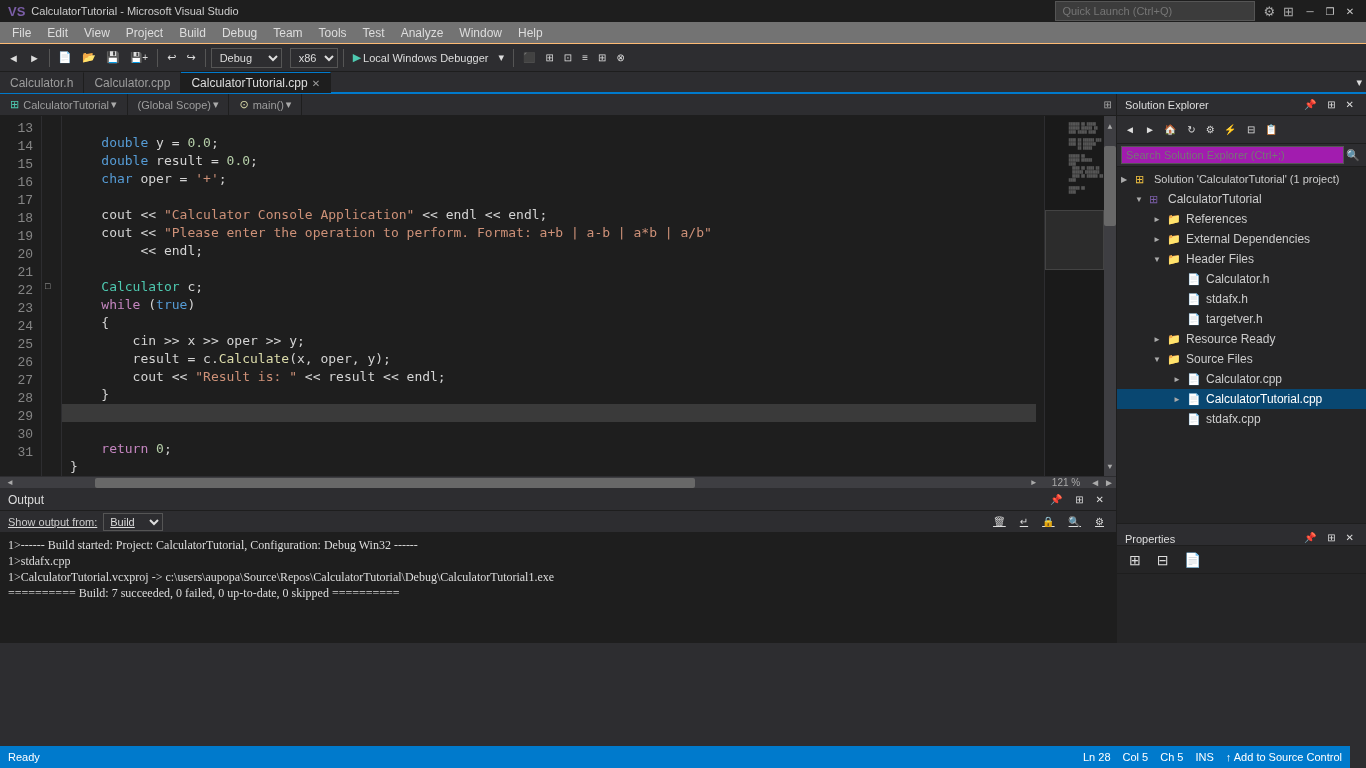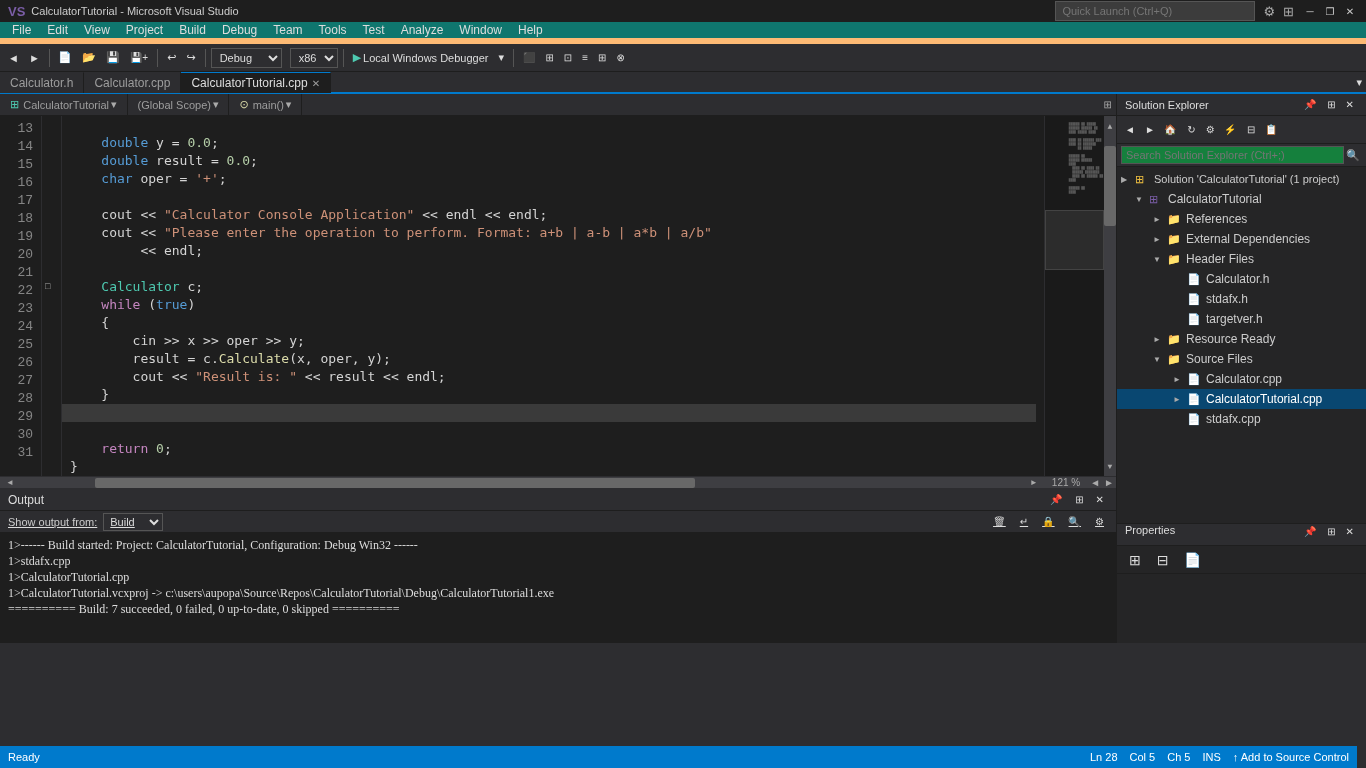--- a/index.html
+++ b/index.html
@@ -5,21 +5,21 @@
     * { margin: 0; padding: 0; box-sizing: border-box; }
     body { font-family: 'Segoe UI', sans-serif; font-size: 12px; background: #2d2d30; color: #ddd; width: 1366px; height: 768px; overflow: hidden; }
 
     
     #titlebar { background: #1e1e1e; height: 22px; display: flex; align-items: center; justify-content: space-between; padding: 0 8px; color: #ccc; font-size: 11px; }
     #titlebar .left { display: flex; align-items: center; gap: 6px; }
     #titlebar .right { display: flex; align-items: center; gap: 4px; }
     .titlebar-btn { width: 16px; height: 16px; cursor: pointer; display: flex; align-items: center; justify-content: center; font-size: 10px; color: #ccc; }
 
     
-    #menubar { background: #0f766e; height: 22px; display: flex; align-items: center; padding: 0 4px; border-bottom: 6px solid #fdba74; }
+    #menubar { background: #737373; height: 22px; display: flex; align-items: center; padding: 0 4px; border-bottom: 1px solid #fdba74; }
     .menu-item { padding: 2px 8px; cursor: pointer; font-size: 12px; color: #ddd; }
 
     
     #toolbar { background: #2d2d30; height: 28px; display: flex; align-items: center; padding: 0 4px; gap: 2px; border-bottom: 1px solid #1e1e1e; }
     .toolbar-btn { padding: 2px 4px; cursor: pointer; color: #ddd; font-size: 11px; display: flex; align-items: center; gap: 2px; }
     .toolbar-separator { width: 1px; height: 18px; background: #555; margin: 0 3px; }
     .toolbar-dropdown { background: #2d2d30; border: 1px solid #555; color: #ddd; font-size: 11px; padding: 1px 4px; height: 20px; cursor: pointer; }
 
     
     #tabs { background: #2d2d30; height: 22px; display: flex; align-items: flex-end; border-bottom: 1px solid #007acc; overflow: hidden; }
@@ -50,25 +50,25 @@
     #se-toolbar { background: #2d2d30; height: 22px; display: flex; align-items: center; padding: 0 4px; gap: 2px; border-bottom: 1px solid #1e1e1e; }
     #se-search { background: #3c3c3c; border: 1px solid #555; color: #ddd; font-size: 11px; height: 18px; width: 140px; padding: 0 4px; }
     #se-tree { flex: 1; overflow: auto; padding: 2px 0; }
     .tree-item { display: flex; align-items: center; height: 20px; padding-left: 4px; cursor: pointer; font-size: 12px; color: #ccc; }
     .tree-item.selected { background: #094771; color: #fff; }
     .tree-item .arrow { width: 14px; font-size: 8px; color: #aaa; }
     .tree-item .icon { width: 16px; font-size: 11px; margin-right: 3px; }
 
     
     #properties { height: 120px; background: #252526; border-top: 1px solid #1e1e1e; display: flex; flex-direction: column; }
-    #prop-header { background: #2d2d30; height: 22px; display: flex; align-items: flex-start; justify-content: space-between; padding: 0 8px; border-bottom: 1px solid #1e1e1e; font-size: 11px; color: #ddd; }
+    #prop-header { background: #2d2d30; height: 22px; display: flex; align-items: flex-end; justify-content: space-between; padding: 0 8px; border-bottom: 1px solid #1e1e1e; font-size: 11px; color: #ddd; }
     #prop-toolbar { height: 28px; display: flex; align-items: center; padding: 0 8px; gap: 6px; }
 
     
-    #statusbar { height: 22px; background: #007acc; display: flex; align-items: center; justify-content: space-between; padding: 0 8px; font-size: 11px; color: #fff; position: absolute; bottom: 0; left: 0; right: 9px; }
+    #statusbar { height: 22px; background: #007acc; display: flex; align-items: center; justify-content: space-between; padding: 0 8px; font-size: 11px; color: #fff; position: absolute; bottom: 0; left: 0; right: 16px; }
     #statusbar .left { display: flex; align-items: center; gap: 12px; }
     #statusbar .right { display: flex; align-items: center; gap: 12px; }
 
     
     #output-panel { height: 155px; background: #1e1e1e; border-top: 1px solid #2d2d30; display: flex; flex-direction: column; }
     #output-header { background: #2d2d30; height: 22px; display: flex; align-items: center; justify-content: space-between; padding: 0 8px; border-bottom: 1px solid #1e1e1e; }
     #output-toolbar { height: 22px; display: flex; align-items: center; padding: 0 4px; gap: 4px; }
     #output-content { flex: 1; padding: 4px 8px; font-family: 'Consolas', monospace; font-size: 12px; color: #ddd; overflow: auto; line-height: 16px; }
     .output-line { display: block; }
 
@@ -309,21 +309,20 @@
         <div style="flex:1;"></div>
         <div class="toolbar-btn" style="font-size:10px;">🗑</div>
         <div class="toolbar-btn" style="font-size:10px;">↵</div>
         <div class="toolbar-btn" style="font-size:10px;">🔒</div>
         <div class="toolbar-btn" style="font-size:10px;">🔍</div>
         <div class="toolbar-btn" style="font-size:10px;">⚙</div>
       </div>
       <div id="output-content" style="flex:1; padding:4px 8px; font-family:Liberation Serif, serif; font-size:12px; color:#ddd; overflow:auto; line-height:16px; background:#1e1e1e;">
         <div class="output-line">1&gt;------ Build started: Project: CalculatorTutorial, Configuration: Debug Win32 ------</div>
         <div class="output-line">1&gt;stdafx.cpp</div>
-        <div class="output-line">1&gt;CalculatorTutorial.cpp</div>
         <div class="output-line">1&gt;CalculatorTutorial.vcxproj -&gt; c:\users\aupopa\Source\Repos\CalculatorTutorial\Debug\CalculatorTutorial1.exe</div>
         <div class="output-line">========== Build: 7 succeeded, 0 failed, 0 up-to-date, 0 skipped ==========</div>
       </div>
     </div>
   </div>
 
   <div id="solution-explorer">
     <div id="se-header">
       <span>Solution Explorer</span>
       <div style="display:flex; gap:2px;">
@@ -338,21 +337,21 @@
       <div class="toolbar-btn" style="font-size:10px;">►</div>
       <div class="toolbar-btn" style="font-size:10px;">🏠</div>
       <div class="toolbar-btn" style="font-size:10px;">↻</div>
       <div class="toolbar-btn" style="font-size:10px;">⚙</div>
       <div class="toolbar-btn" style="font-size:10px;">⚡</div>
       <div class="toolbar-btn" style="font-size:10px;">⊟</div>
       <div class="toolbar-btn" style="font-size:10px;">📋</div>
     </div>
 
     <div style="padding:2px 4px; background:#2d2d30; border-bottom:1px solid #1e1e1e; display:flex; align-items:center;">
-      <input id="se-search" style="background: #15803d; border: 1px solid rgb(85, 85, 85); color: rgb(221, 221, 221); font-size: 11px; height: 18px; flex: 1 1 0%; padding: 0px 4px;" placeholder="Search Solution Explorer (Ctrl+;)">
+      <input id="se-search" style="background: #a21caf; border: 1px solid rgb(85, 85, 85); color: rgb(221, 221, 221); font-size: 11px; height: 18px; flex: 1 1 0%; padding: 0px 4px;" placeholder="Search Solution Explorer (Ctrl+;)">
       <div class="toolbar-btn" style="font-size:11px; padding:0 2px;">🔍</div>
     </div>
 
     <div id="se-tree" style="flex:1; overflow:auto; padding:2px 0; font-size:12px;">
 
       <div class="tree-item">
         <span class="arrow">▶</span>
         <span class="icon" style="color:#f0c040;">⊞</span>
         <span style="font-size:11px; color:#ccc;">Solution 'CalculatorTutorial' (1 project)</span>
       </div>

